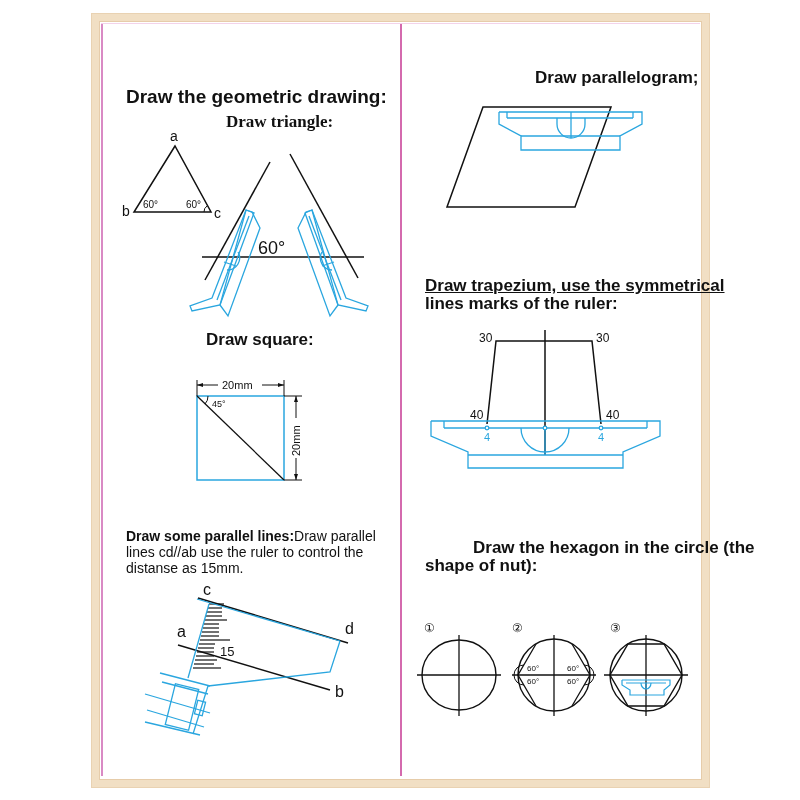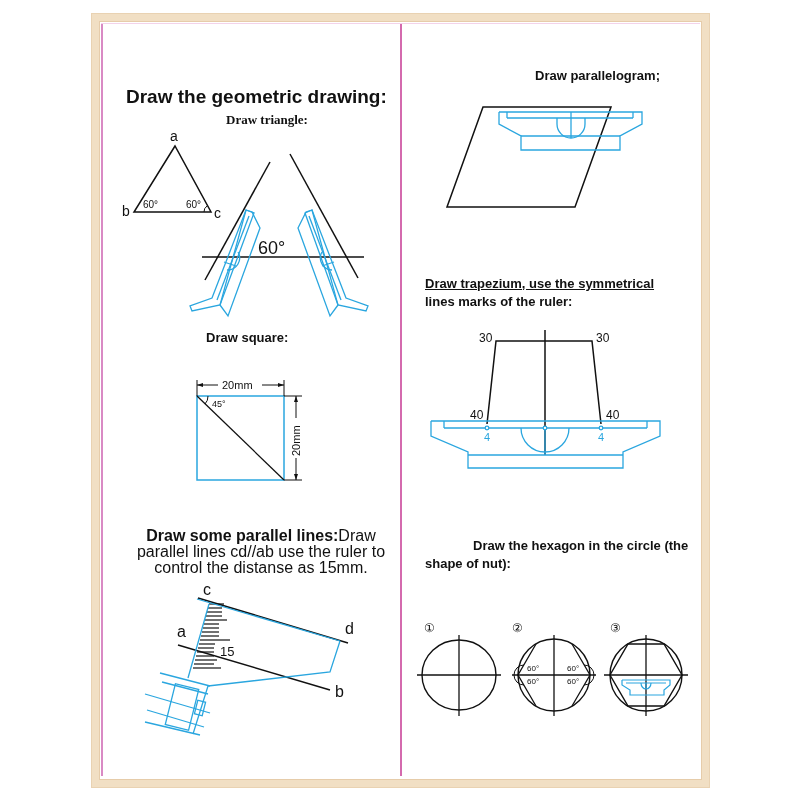--- a/index.html
+++ b/index.html
@@ -4,22 +4,22 @@
 <style>
   html, body { margin:0; padding:0; background:#ffffff; }
   body { width:800px; height:800px; position:relative; overflow:hidden; font-family:"Liberation Sans", sans-serif; color:#111; }
   .frame { position:absolute; left:92px; top:14px; width:617px; height:773px; box-sizing:border-box;
            border:7px solid #f1dfc4; box-shadow: inset 0 0 0 1px #e6ccaa, 0 0 0 1px #e9d2b2; background:#fff; }
   .pink-left { position:absolute; left:101px; top:24px; width:2px; height:752px; background:#d98ac4; }
   .pink-top { position:absolute; left:101px; top:23px; width:599px; height:1px; background:#f3d3ea; }
   .divider { position:absolute; left:400px; top:24px; width:2px; height:752px; background:#d46aae; }
   .txt { position:absolute; white-space:nowrap; }
   .h-main { font-weight:bold; font-size:19px; }
-  .h-sub { font-weight:bold; font-size:13px; }
-  .para { font-size:16px; line-height:16px; white-space:normal;text-align:center; }
+  .h-sub { font-weight:bold; font-size:17px; }
+  .para { font-size:14px; line-height:16px; white-space:normal; }
   .para b { font-weight:bold; }
   svg.layer { position:absolute; left:0; top:0; }
   svg text { font-family:"Liberation Sans", sans-serif; }
 </style>
 </head>
 <body>
 
 <div class="frame"></div>
 <div class="pink-top"></div>
 <div class="pink-left"></div>

